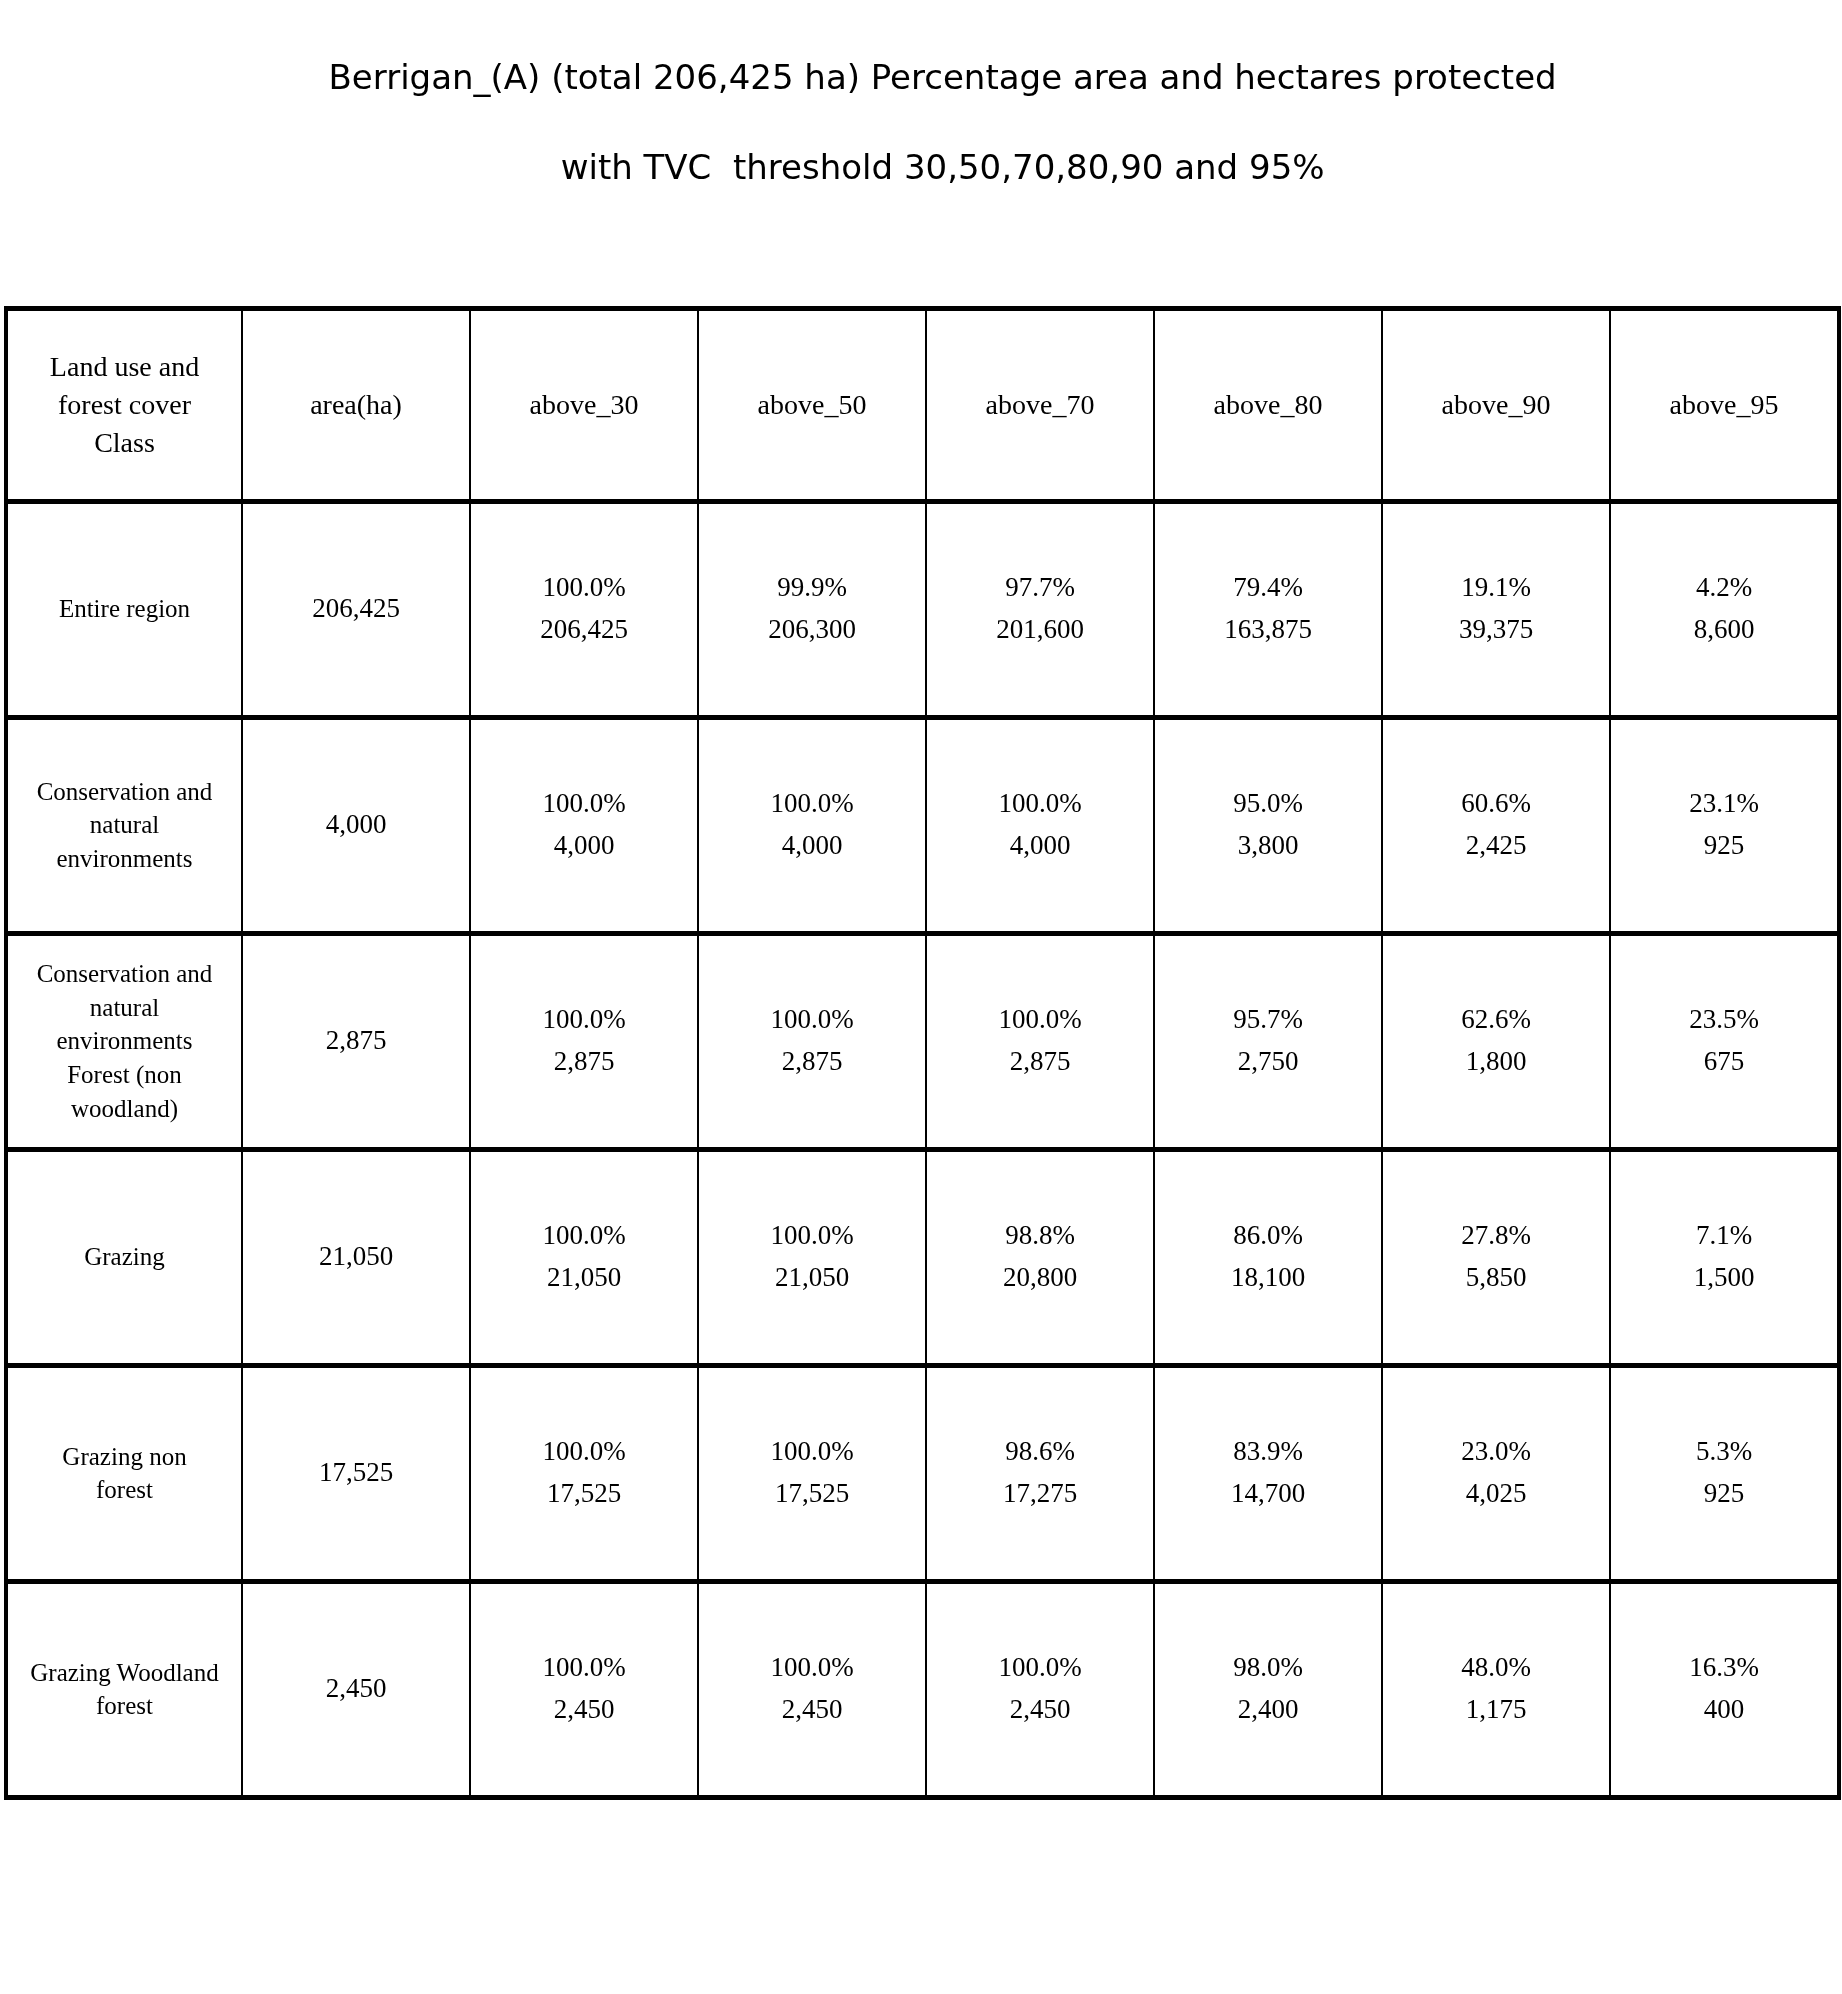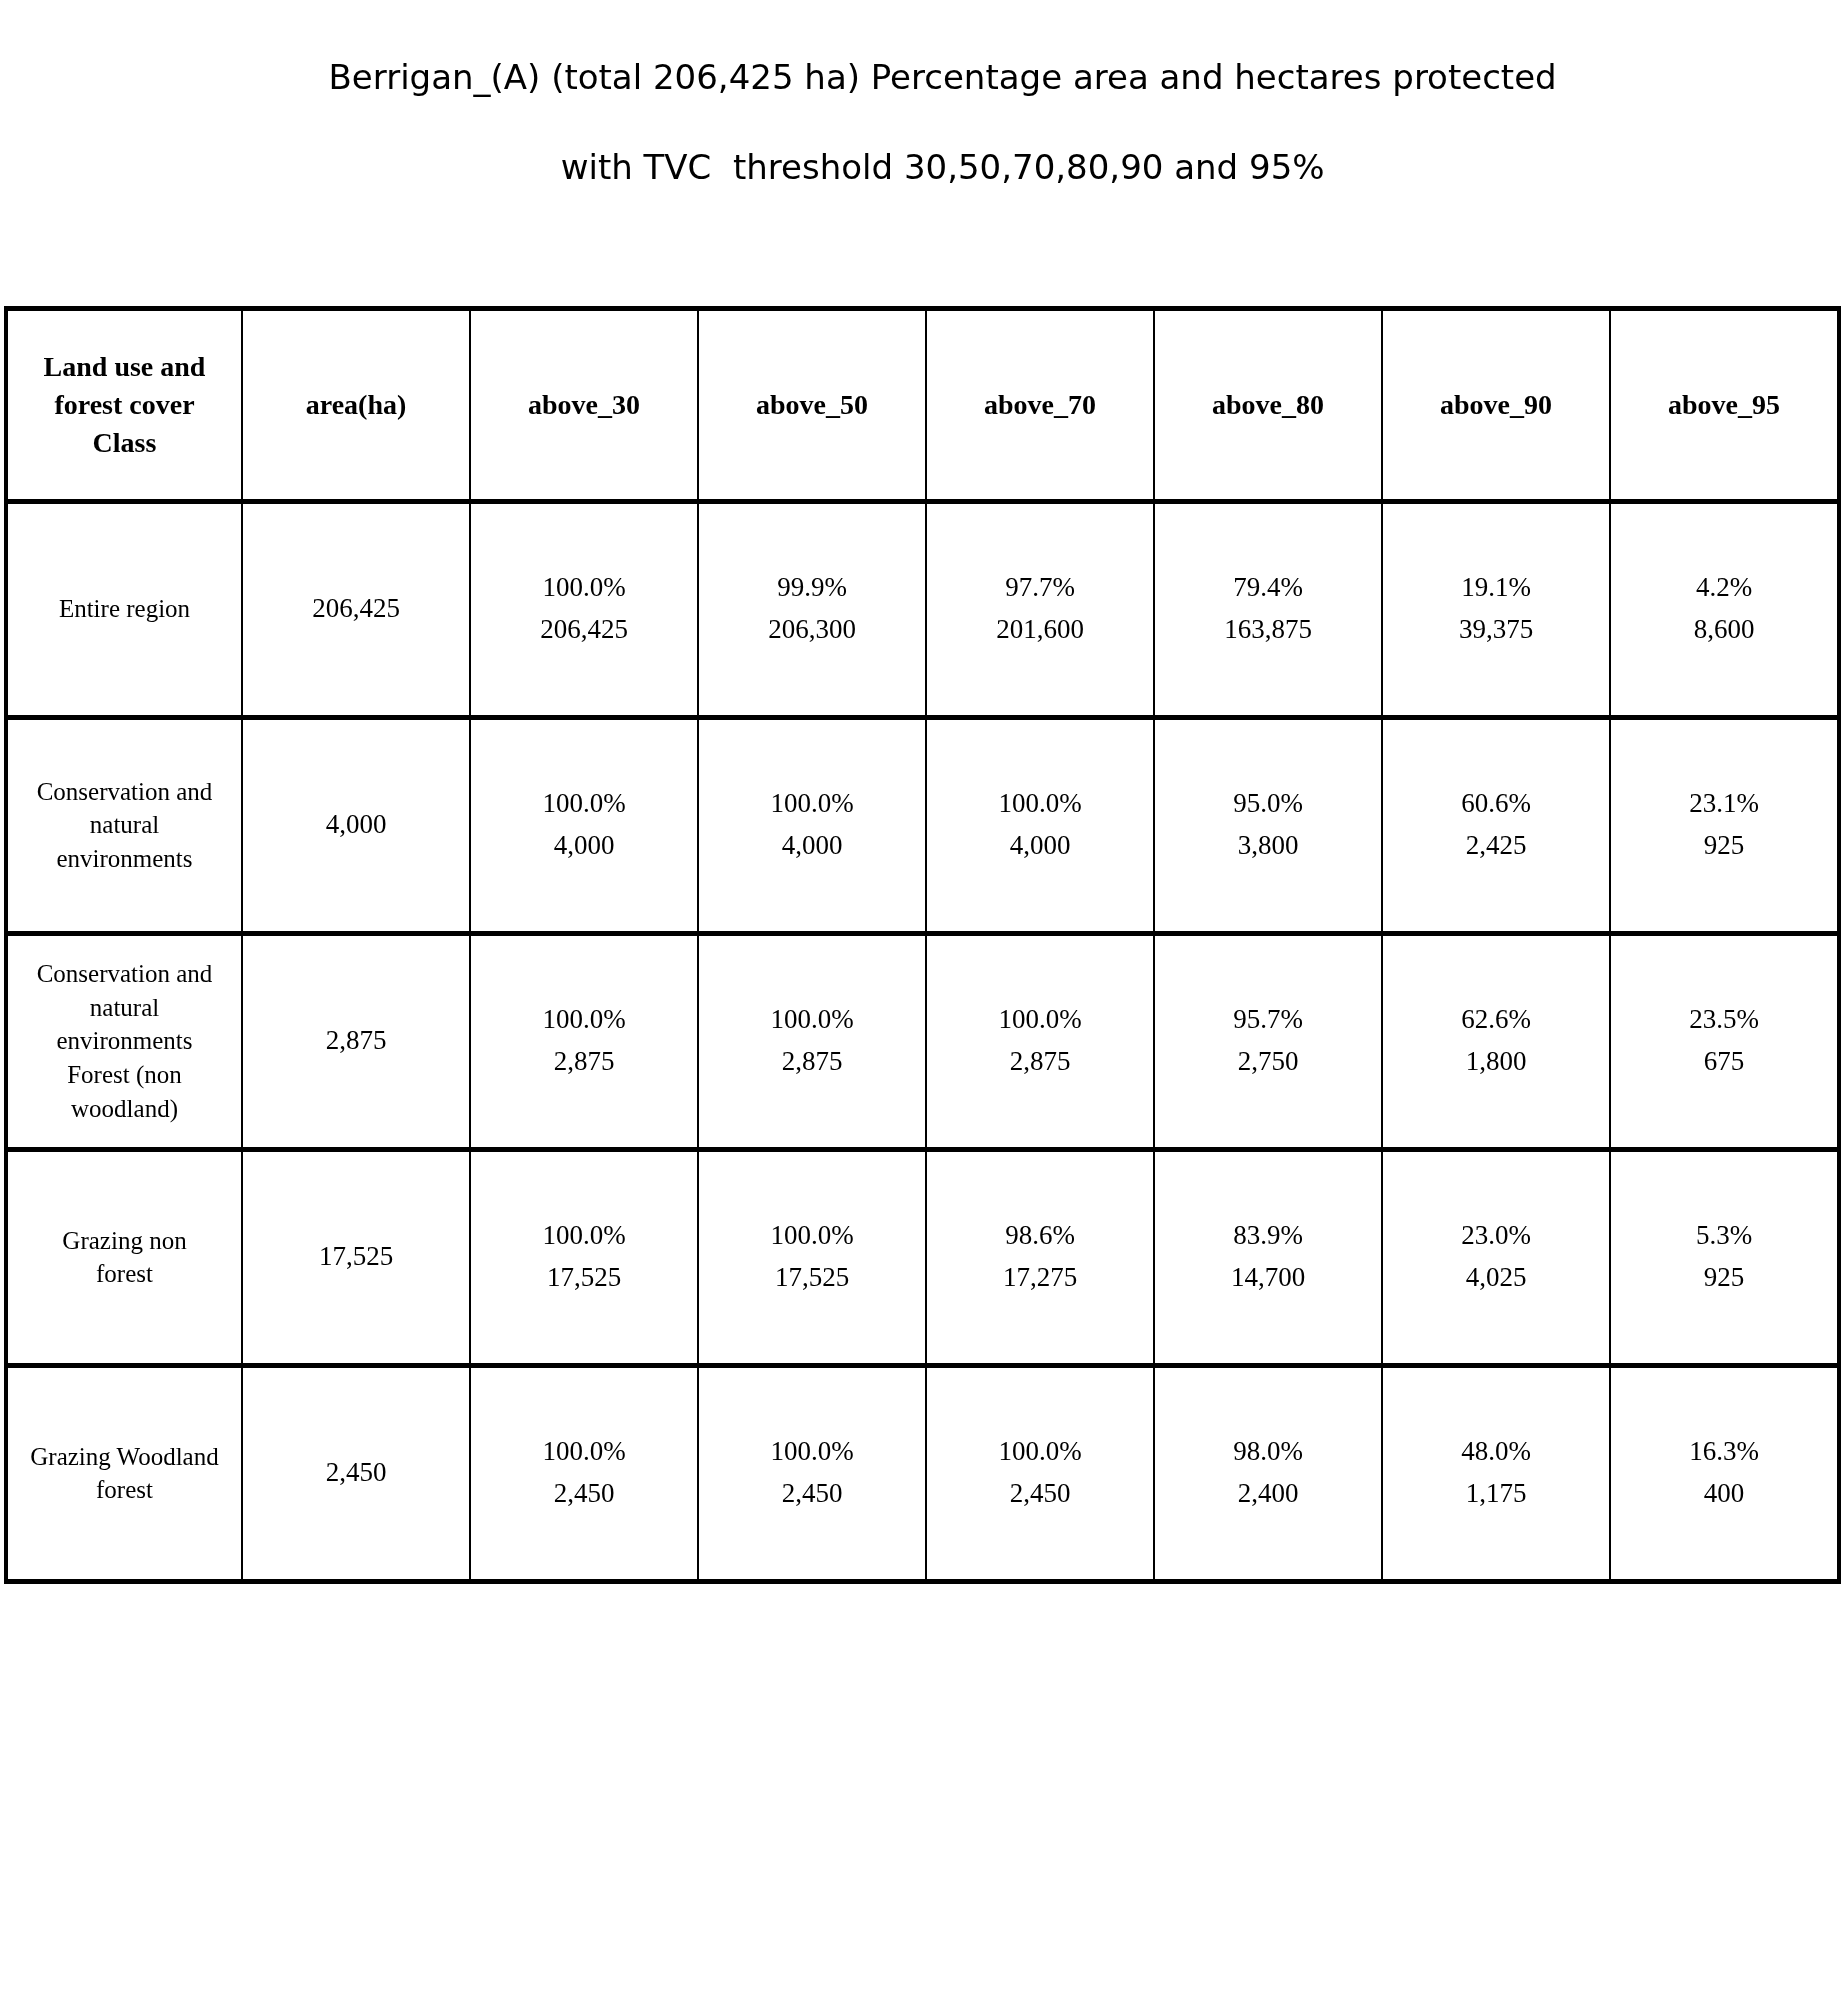--- a/index.html
+++ b/index.html
@@ -15,21 +15,21 @@
   table{
     border-collapse:collapse;table-layout:fixed;
     margin:71px 4px 0 4px;width:1835px;
     border:4px solid #000;
   }
   th,td{
     border:2px solid #000;border-top-width:5.2px;border-bottom-width:5.2px;
     vertical-align:middle;text-align:center;white-space:pre-line;overflow:hidden;
     padding:0 4px;
   }
-  th{font-weight:bold;font-size:28px;height:188px;line-height:1.35;}
+  th{font-weight:normal;font-size:28px;height:188px;line-height:1.35;}
   td{font-size:27px;height:211px;line-height:1.55;}
   td.cls{font-weight:normal;font-size:25px;line-height:1.35;}
 </style>
 </head>
 <body>
 
 <div>
 
   <div class="title">
     <span>Berrigan_(A) (total 206,425 ha) Percentage area and hectares protected</span><br>
@@ -112,20 +112,36 @@
 2,875</td>
       <td>95.7%
 2,750</td>
       <td>62.6%
 1,800</td>
       <td>23.5%
 675</td>
     </tr>
 
 
+    <tr>
+      <td class="cls">Grazing</td>
+      <td>21,050</td>
+      <td>100.0%
+21,050</td>
+      <td>100.0%
+21,050</td>
+      <td>98.8%
+20,800</td>
+      <td>86.0%
+18,100</td>
+      <td>27.8%
+5,850</td>
+      <td>7.1%
+1,500</td>
+    </tr>
 
     <tr>
       <td class="cls">Grazing non
 forest</td>
       <td>17,525</td>
       <td>100.0%
 17,525</td>
       <td>100.0%
 17,525</td>
       <td>98.6%

